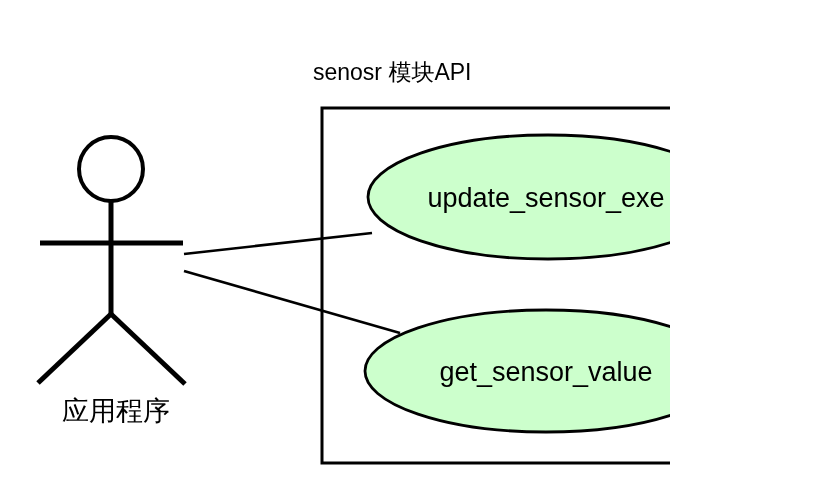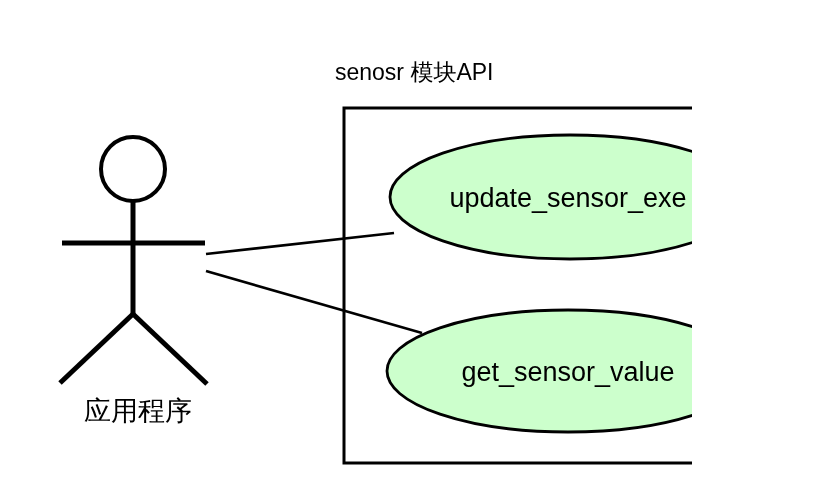--- a/index.html
+++ b/index.html
@@ -7,21 +7,20 @@
     padding: 0;
     background: #ffffff;
   }
   #canvas {
     position: relative;
     width: 670px;
     height: 498px;
     background: #ffffff;
     overflow: hidden;
     font-family: "Liberation Sans", "DejaVu Sans", sans-serif;
-    margin-left: 22px;
   }
   #diagram-svg {
     position: absolute;
     left: 0;
     top: 0;
     width: 830px;
     height: 498px;
   }
   .sys-title {
     font-family: "Liberation Sans", "DejaVu Sans", sans-serif;

